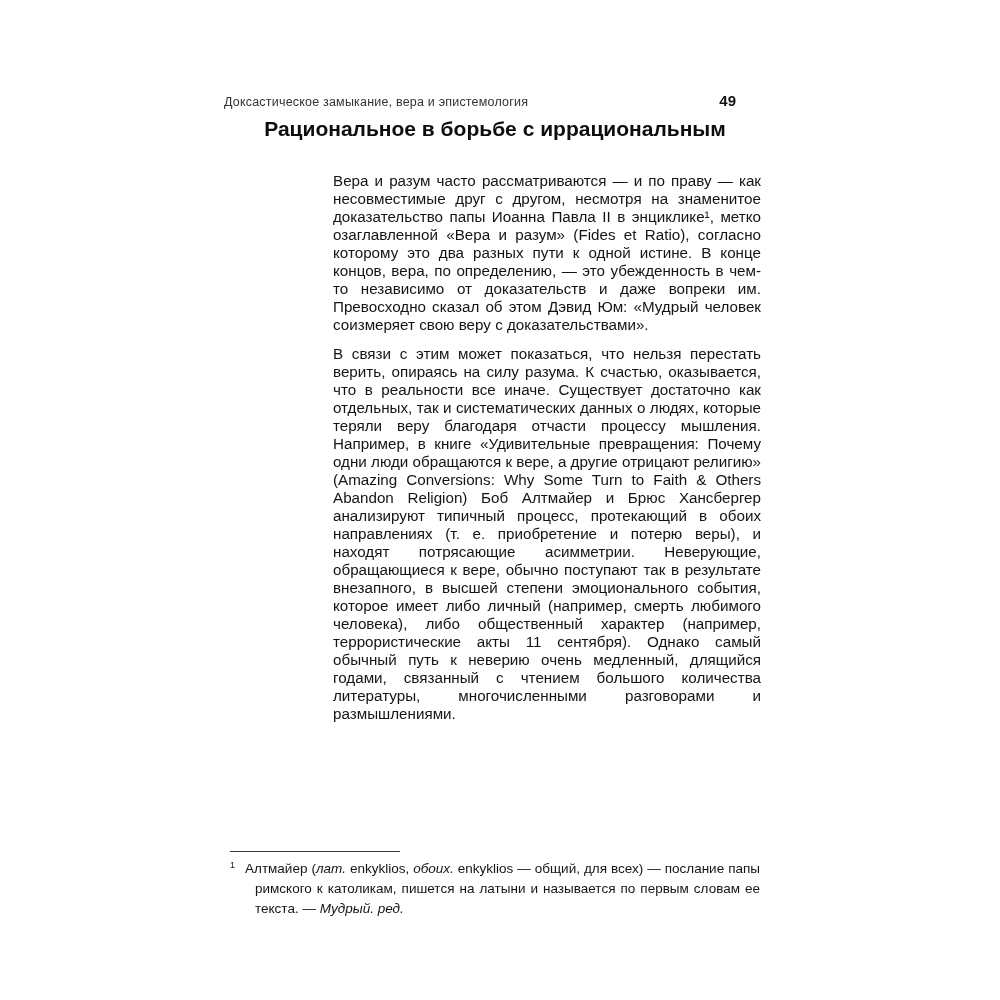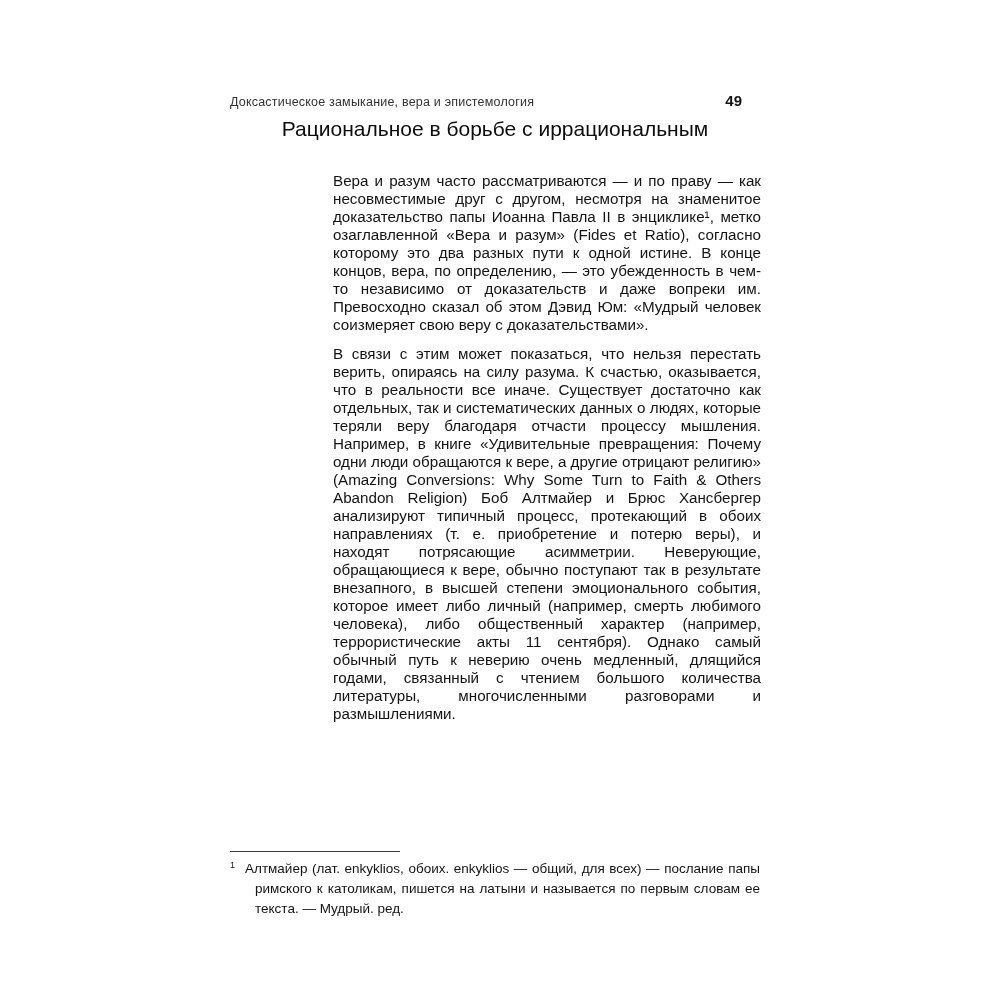--- a/index.html
+++ b/index.html
@@ -12,21 +12,21 @@
     width: 1000px;
     height: 1000px;
     background: #ffffff;
     font-family: "Liberation Sans", sans-serif;
     color: #111111;
     overflow: hidden;
   }
   .running-header {
     position: absolute;
     top: 76px;
-    left: 230px;
+    left: 224px;
     width: 512px;
     display: flex;
     justify-content: space-between;
     align-items: baseline;
   }
   .running-title {
     font-size: 12.5px;
     color: #333333;
     letter-spacing: 0.2px;
   }
@@ -37,21 +37,21 @@
     margin-top: 16px;
   }
   .chapter-title {
     position: absolute;
     top: 117px;
     left: 230px;
     width: 530px;
     margin: 0;
     text-align: center;
     font-size: 21px;
-    font-weight: normal;
+    font-weight: bold;
     color: #0d0d0d;
   }
   .body-text {
     position: absolute;
     top: 172px;
     left: 333px;
     width: 428px;
     font-size: 15.2px;
     line-height: 18px;
     text-align: justify;
@@ -80,20 +80,21 @@
     padding-left: 25px;
     text-indent: -25px;
     box-sizing: border-box;
   }
   .footnote sup {
     font-size: 9px;
     margin-right: 10px;
     line-height: 0;
   }
   .italic {
+    font-style: italic;
   }
 </style>
 </head>
 <body>
 
 <div class="page">
 
   <div class="running-header">
     <span class="running-title">Доксастическое замыкание, вера и эпистемология</span>
     <span class="page-number">49</span>

